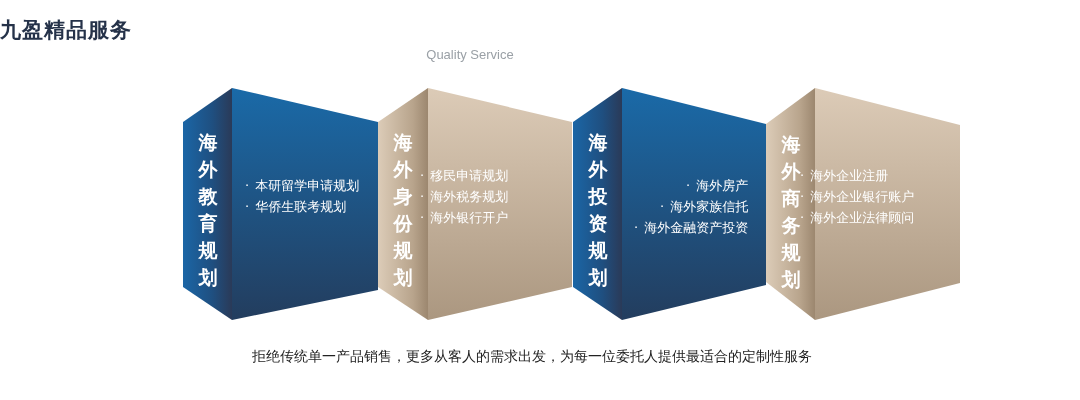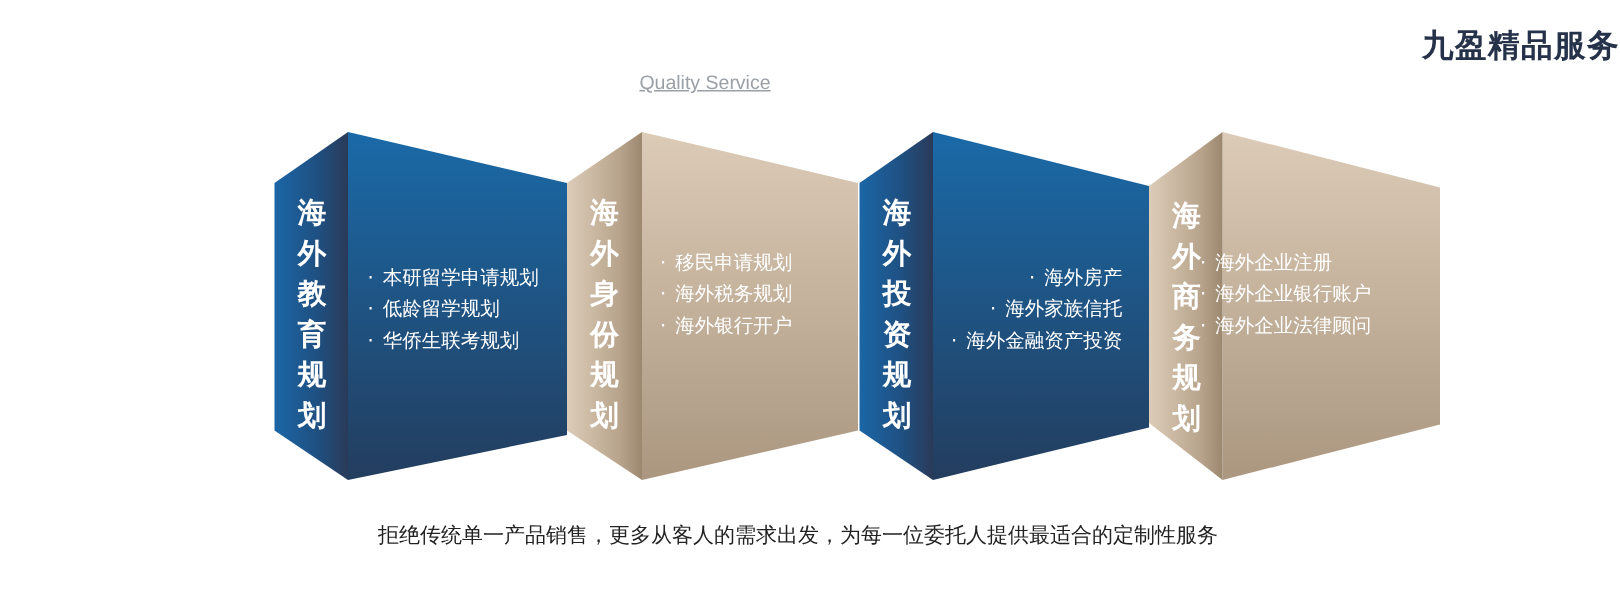--- a/index.html
+++ b/index.html
@@ -1,26 +1,26 @@
 <!DOCTYPE html>
 <html><head>
 <meta charset="utf-8">
 <style>
   html, body { margin: 0; padding: 0; }
   body {
     width: 1080px; height: 400px; background: #ffffff; position: relative; overflow: hidden;
     font-family: "DejaVu Sans", "Liberation Sans", sans-serif;
   }
   .title {
-    position: absolute; left: 0; width: 1080px; top: 16px; text-align: right;
+    position: absolute; left: 0; width: 1080px; top: 16px; text-align: left;
     font-size: 21px; font-weight: bold; color: #253249; letter-spacing: 1px;
   }
   .subtitle {
     position: absolute; left: 0; width: 940px; top: 47px; text-align: center;
-    font-size: 13px; color: #9aa0a6; font-family: "Liberation Sans", sans-serif; text-decoration: underline;
+    font-size: 13px; color: #9aa0a6; font-family: "Liberation Sans", sans-serif;
   }
   svg.cubes { position: absolute; left: 0; top: 0; }
   .block-title {
     position: absolute; width: 50px; text-align: center; color: #ffffff;
     font-size: 19px; font-weight: bold; line-height: 27px;
   }
   .block-title span { display: block; }
   .items { position: absolute; color: #ffffff; font-size: 13px; line-height: 21px; }
   .items .item { white-space: nowrap; }
   .items .item::before { content: "·"; margin-right: 6px; }
@@ -81,33 +81,32 @@
 <div class="block-title" style="left:183px; top:129px;">
   <span>海</span>
   <span>外</span>
   <span>教</span>
   <span>育</span>
   <span>规</span>
   <span>划</span>
 </div>
 <div class="items" style="left:245px; top:175px;">
   <div class="item">本研留学申请规划</div>
-  <div class="item">低龄留学规划</div>
   <div class="item">华侨生联考规划</div>
 </div>
 
 <div class="block-title" style="left:378px; top:129px;">
   <span>海</span>
   <span>外</span>
   <span>身</span>
   <span>份</span>
   <span>规</span>
   <span>划</span>
 </div>
-<div class="items" style="left:440px; top:165px;">
+<div class="items" style="left:420px; top:165px;">
   <div class="item">移民申请规划</div>
   <div class="item">海外税务规划</div>
   <div class="item">海外银行开户</div>
 </div>
 
 <div class="block-title" style="left:573px; top:129px;">
   <span>海</span>
   <span>外</span>
   <span>投</span>
   <span>资</span>

